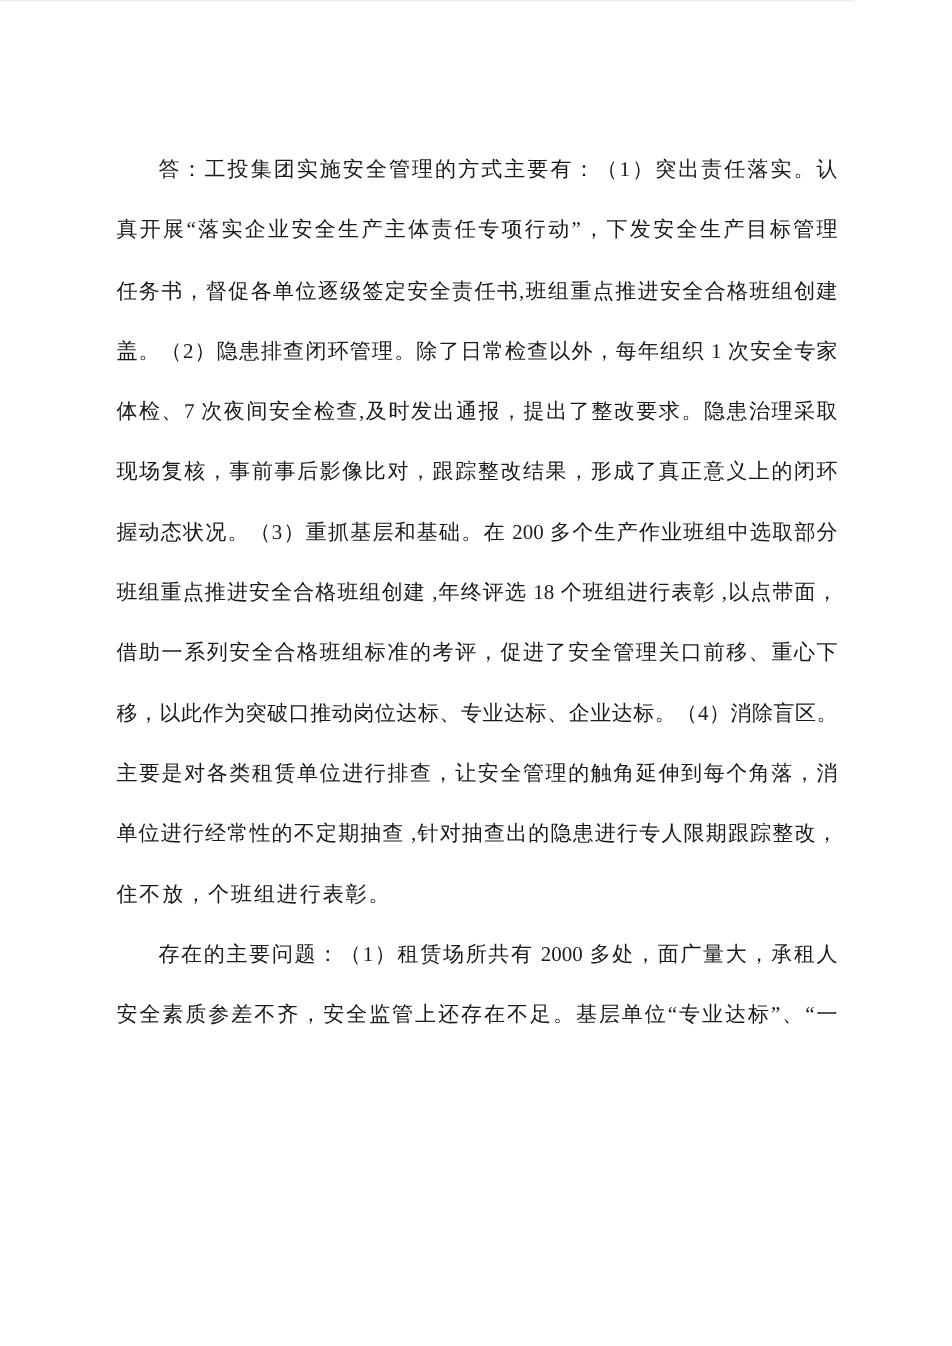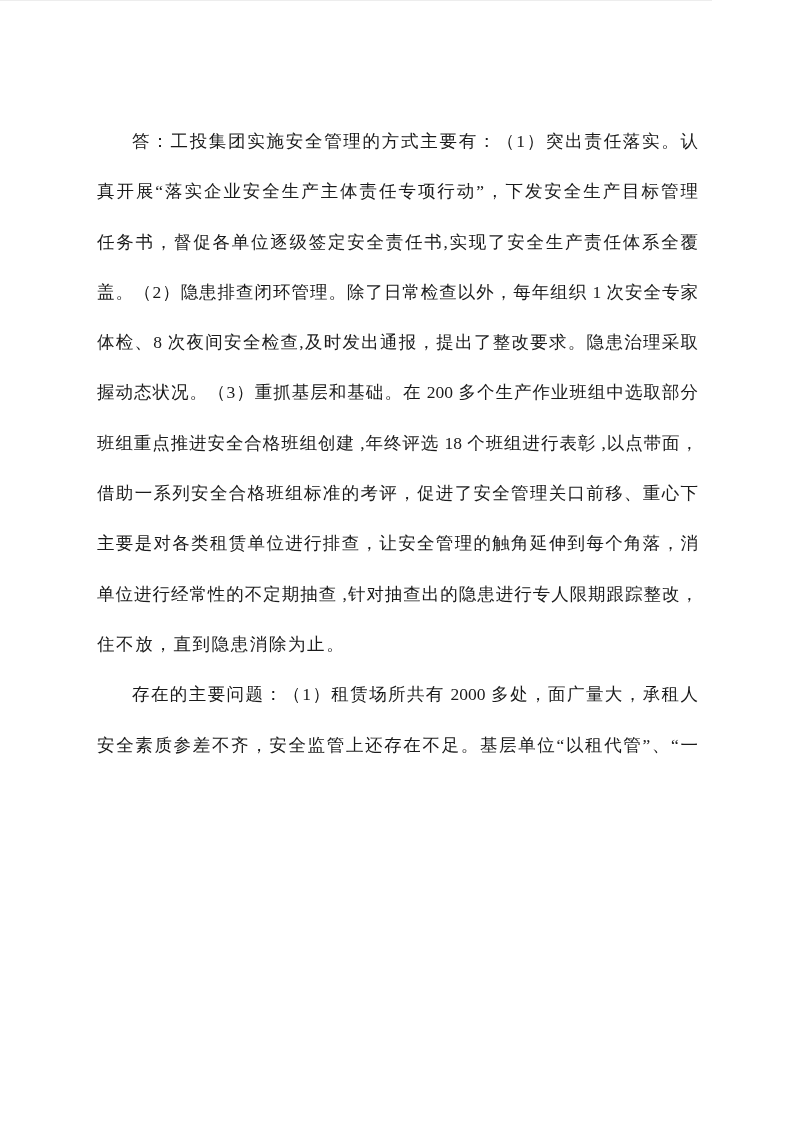--- a/index.html
+++ b/index.html
@@ -52,27 +52,29 @@
   }
 </style>
 </head>
 <body>
 
 <div class="page">
   <div class="content">
 
     <div class="line j indent">答：工投集团实施安全管理的方式主要有：（1）突出责任落实。认</div>
     <div class="line j">真开展“落实企业安全生产主体责任专项行动”，下发安全生产目标管理</div>
-    <div class="line j">任务书，督促各单位逐级签定安全责任书,实现了安全生产责任体系全覆</div>
+    <div class="line j">任务书，督促各单位逐级签定安全责任书,班组重点推进安全合格班组创建</div>
     <div class="line j">盖。（2）隐患排查闭环管理。除了日常检查以外，每年组织 1 次安全专家</div>
-    <div class="line j">体检、8 次夜间安全检查,及时发出通报，提出了整改要求。隐患治理采取</div>
+    <div class="line j">体检、7 次夜间安全检查,及时发出通报，提出了整改要求。隐患治理采取</div>
+    <div class="line j">现场复核，事前事后影像比对，跟踪整改结果，形成了真正意义上的闭环</div>
     <div class="line j">握动态状况。（3）重抓基层和基础。在 200 多个生产作业班组中选取部分</div>
     <div class="line j">班组重点推进安全合格班组创建 ,年终评选 18 个班组进行表彰 ,以点带面，</div>
     <div class="line j">借助一系列安全合格班组标准的考评，促进了安全管理关口前移、重心下</div>
+    <div class="line j">移，以此作为突破口推动岗位达标、专业达标、企业达标。（4）消除盲区。</div>
     <div class="line j">主要是对各类租赁单位进行排查，让安全管理的触角延伸到每个角落，消</div>
     <div class="line j">单位进行经常性的不定期抽查 ,针对抽查出的隐患进行专人限期跟踪整改，</div>
-    <div class="line short">住不放，直到隐患消除为止。</div>
+    <div class="line short">住不放，个班组进行表彰。</div>
 
     <div class="line j indent">存在的主要问题：（1）租赁场所共有 2000 多处，面广量大，承租人</div>
-    <div class="line j">安全素质参差不齐，安全监管上还存在不足。基层单位“以租代管”、“一</div>
+    <div class="line j">安全素质参差不齐，安全监管上还存在不足。基层单位“专业达标”、“一</div>
 
   </div>
 </div>
 
 </body></html>

